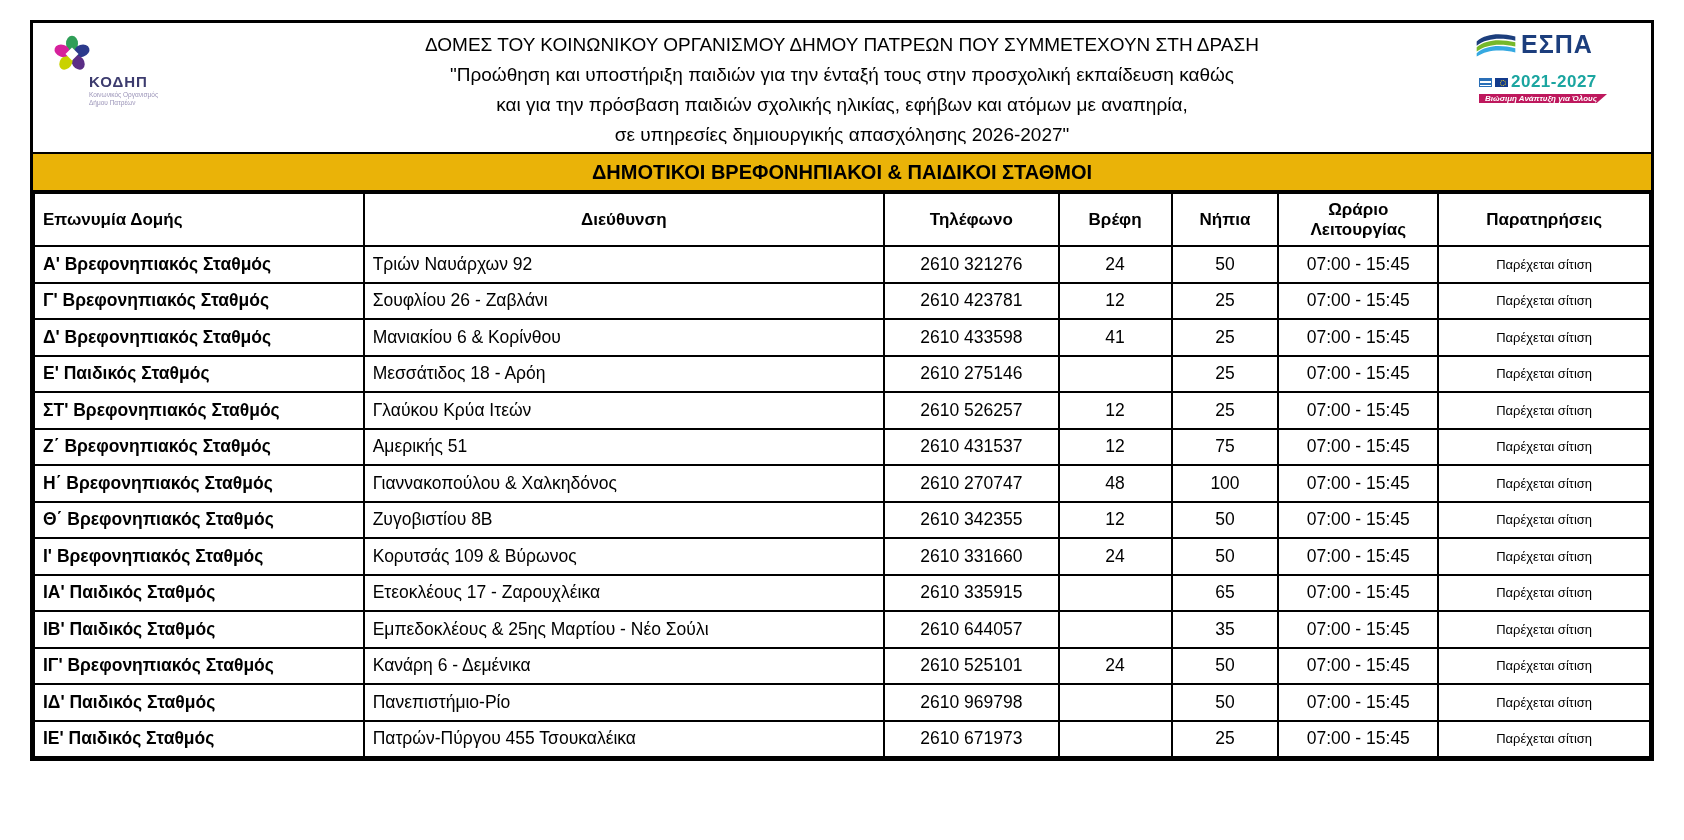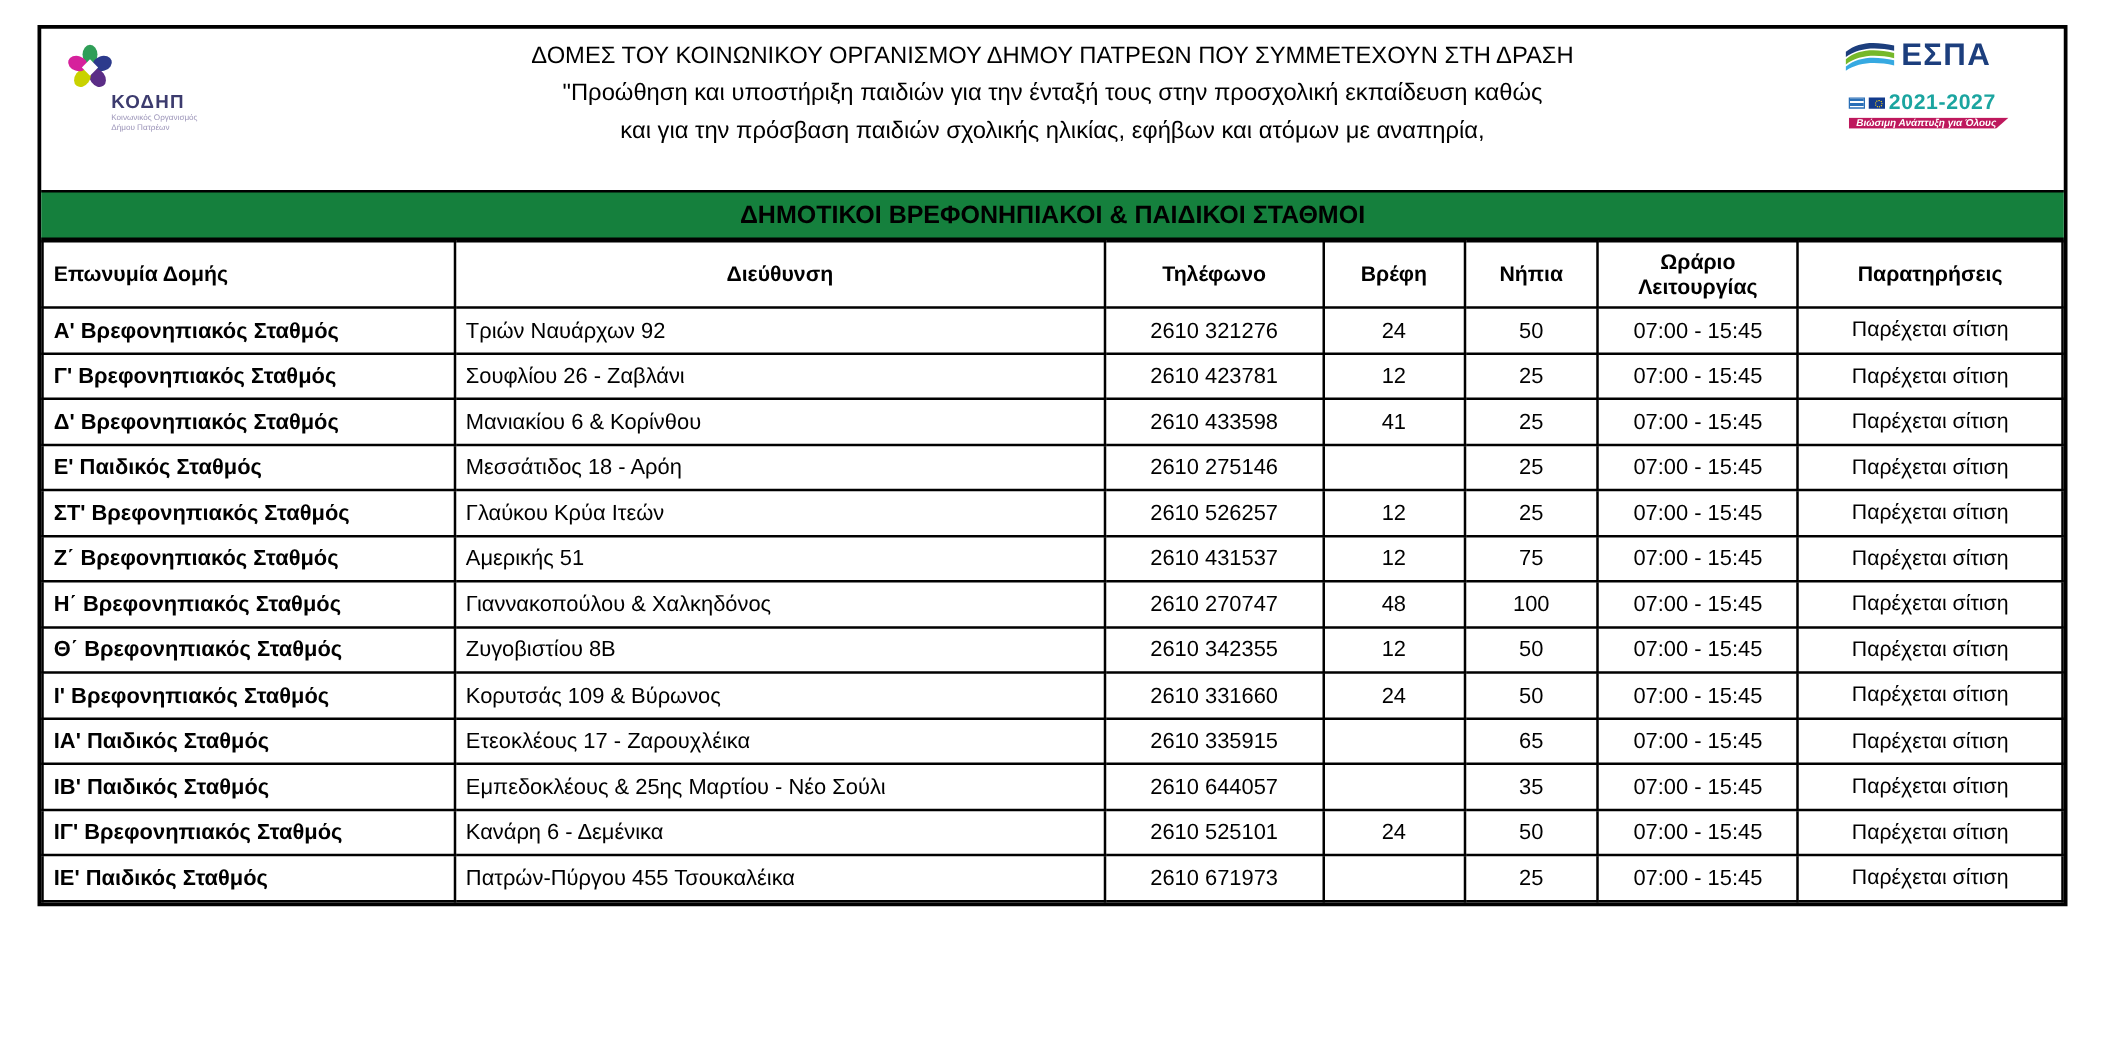--- a/index.html
+++ b/index.html
@@ -33,21 +33,21 @@
   .banner { height:40px; border-top:2px solid #000; border-bottom:2px solid #000; display:flex; align-items:center; justify-content:center; font-weight:bold; font-size:20px; }
 
   
   table { width:100%; border-collapse:collapse; table-layout:fixed; }
   th, td { border:2px solid #000; overflow:hidden; }
   thead th { height:53px; font-size:17px; font-weight:bold; text-align:center; vertical-align:middle; line-height:20px; }
   thead th.c-name { text-align:left; padding-left:8px; }
   tbody td { height:36.5px; font-size:17.5px; vertical-align:middle; text-align:center; white-space:nowrap; }
   tbody td.c-name { font-weight:bold; text-align:left; padding-left:8px; }
   tbody td.c-addr { text-align:left; padding-left:8px; }
-  tbody td.c-notes { font-size:17px;margin-left:28px; }
+  tbody td.c-notes { font-size:13px;margin-left:28px; }
 </style>
 </head>
 <body>
 
 <div class="doc">
 
   <div class="title-block">
 
     <div class="kodip">
       <svg width="46" height="46" viewBox="0 0 40 40">
@@ -72,41 +72,42 @@
       <div class="kodip-sub">
         <div>Κοινωνικός Οργανισμός</div>
         <div>Δήμου Πατρέων</div>
       </div>
     </div>
 
     <div class="title-lines">
       <div class="title-line">ΔΟΜΕΣ ΤΟΥ ΚΟΙΝΩΝΙΚΟΥ ΟΡΓΑΝΙΣΜΟΥ ΔΗΜΟΥ ΠΑΤΡΕΩΝ ΠΟΥ ΣΥΜΜΕΤΕΧΟΥΝ ΣΤΗ ΔΡΑΣΗ</div>
       <div class="title-line">"Προώθηση και υποστήριξη παιδιών για την ένταξή τους στην προσχολική εκπαίδευση καθώς</div>
       <div class="title-line">και για την πρόσβαση παιδιών σχολικής ηλικίας, εφήβων και ατόμων με αναπηρία,</div>
+      <div class="title-line">σε υπηρεσίες δημιουργικής απασχόλησης 2026-2027"</div>
     </div>
 
     <div class="espa">
       <div class="espa-row1">
         <svg width="42" height="26" viewBox="0 0 50 30">
           <path d="M2 12 C 14 2, 30 2, 48 6 L 48 11 C 30 7, 14 8, 2 17 Z" fill="#1c3e7d"></path>
           <path d="M2 19 C 14 9, 30 9, 48 13 L 48 18 C 30 14, 14 15, 2 24 Z" fill="#76b82a"></path>
           <path d="M2 26 C 14 16, 30 16, 48 20 L 48 25 C 30 21, 14 22, 2 30 Z" fill="#36a9e1"></path>
         </svg>
         <span class="espa-word">ΕΣΠΑ</span>
       </div>
       <div class="espa-row2">
         <span class="flag flag-gr"></span>
         <span class="flag flag-eu"></span>
         <span class="espa-years">2021-2027</span>
       </div>
       <div class="espa-ribbon">Βιώσιμη Ανάπτυξη για Όλους</div>
     </div>
   </div>
 
-  <div class="banner" style="background: #15803d;">
+  <div class="banner" style="background: #eab308;">
     <span>ΔΗΜΟΤΙΚΟΙ ΒΡΕΦΟΝΗΠΙΑΚΟΙ &amp; ΠΑΙΔΙΚΟΙ ΣΤΑΘΜΟΙ</span>
   </div>
 
   <table>
     <colgroup>
       <col style="width:20.4%">
         <col style="width:32.2%">
         <col style="width:10.8%">
       <col style="width:7.0%">
         <col style="width:6.6%">
@@ -227,20 +228,29 @@
         <tr>
           <td class="c-name">ΙΓ' Βρεφονηπιακός Σταθμός</td>
           <td class="c-addr">Κανάρη 6 - Δεμένικα</td>
           <td class="c-phone">2610 525101</td>
           <td class="c-num">24</td>
           <td class="c-num">50</td>
           <td class="c-hours">07:00 - 15:45</td>
           <td class="c-notes">Παρέχεται σίτιση</td>
         </tr>
         <tr>
+          <td class="c-name">ΙΔ' Παιδικός Σταθμός</td>
+          <td class="c-addr">Πανεπιστήμιο-Ρίο</td>
+          <td class="c-phone">2610 969798</td>
+          <td class="c-num"></td>
+          <td class="c-num">50</td>
+          <td class="c-hours">07:00 - 15:45</td>
+          <td class="c-notes">Παρέχεται σίτιση</td>
+        </tr>
+        <tr>
           <td class="c-name">ΙΕ' Παιδικός Σταθμός</td>
           <td class="c-addr">Πατρών-Πύργου 455 Τσουκαλέικα</td>
           <td class="c-phone">2610 671973</td>
           <td class="c-num"></td>
           <td class="c-num">25</td>
           <td class="c-hours">07:00 - 15:45</td>
           <td class="c-notes">Παρέχεται σίτιση</td>
         </tr>
       </tbody>
   </table>

